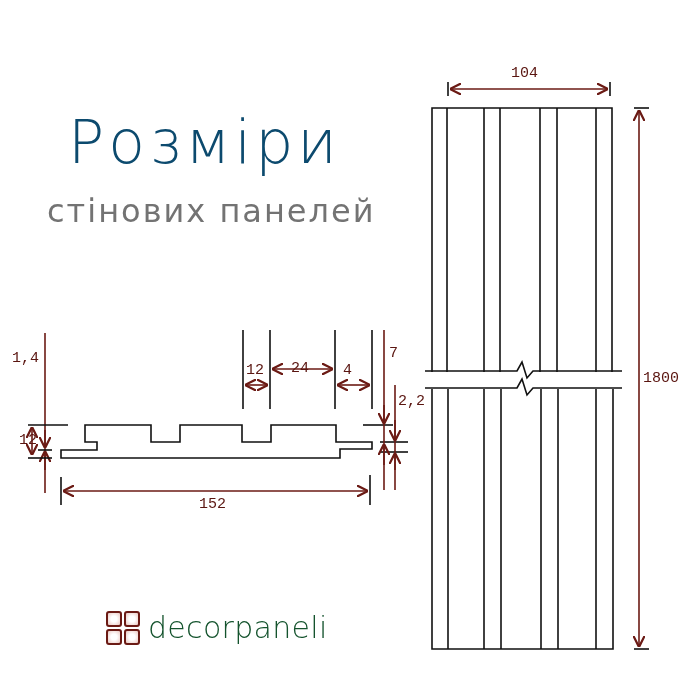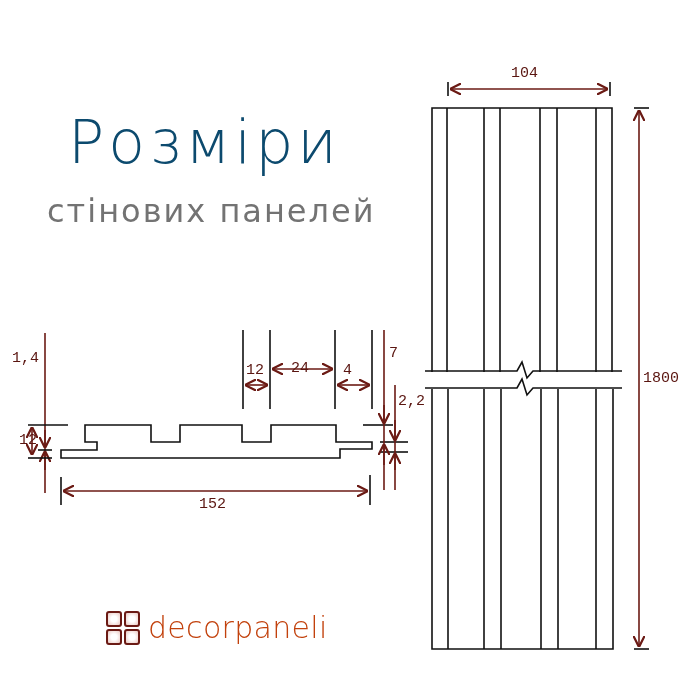--- a/index.html
+++ b/index.html
@@ -18,21 +18,21 @@
   svg.drawing { position: absolute; left: 0; top: 0; }
   .brand {
     position: absolute; left: 106px; top: 610px; display: flex; align-items: center; gap: 8px;
   }
   .brand-icon { width: 34px; height: 34px; display: grid; grid-template-columns: 1fr 1fr; gap: 2px; }
   .brand-icon span {
     display: block; border: 2px solid #6b1a14; border-radius: 3px;
     background: radial-gradient(circle, #ffffff 35%, #e9c6c0 100%);
   }
   .brand-text {
-    font-family: "DejaVu Sans", sans-serif; font-size: 30px; color: #c2410c; font-weight: 300; letter-spacing: 0.3px;
+    font-family: "DejaVu Sans", sans-serif; font-size: 30px; color: #14532d; font-weight: 300; letter-spacing: 0.3px;
   }
 </style>
 </head>
 <body>
 
 <div class="title">Розміри</div>
 <div class="subtitle">стінових панелей</div>
 
 <svg class="drawing" width="700" height="700" viewBox="0 0 700 700">
   <defs>

